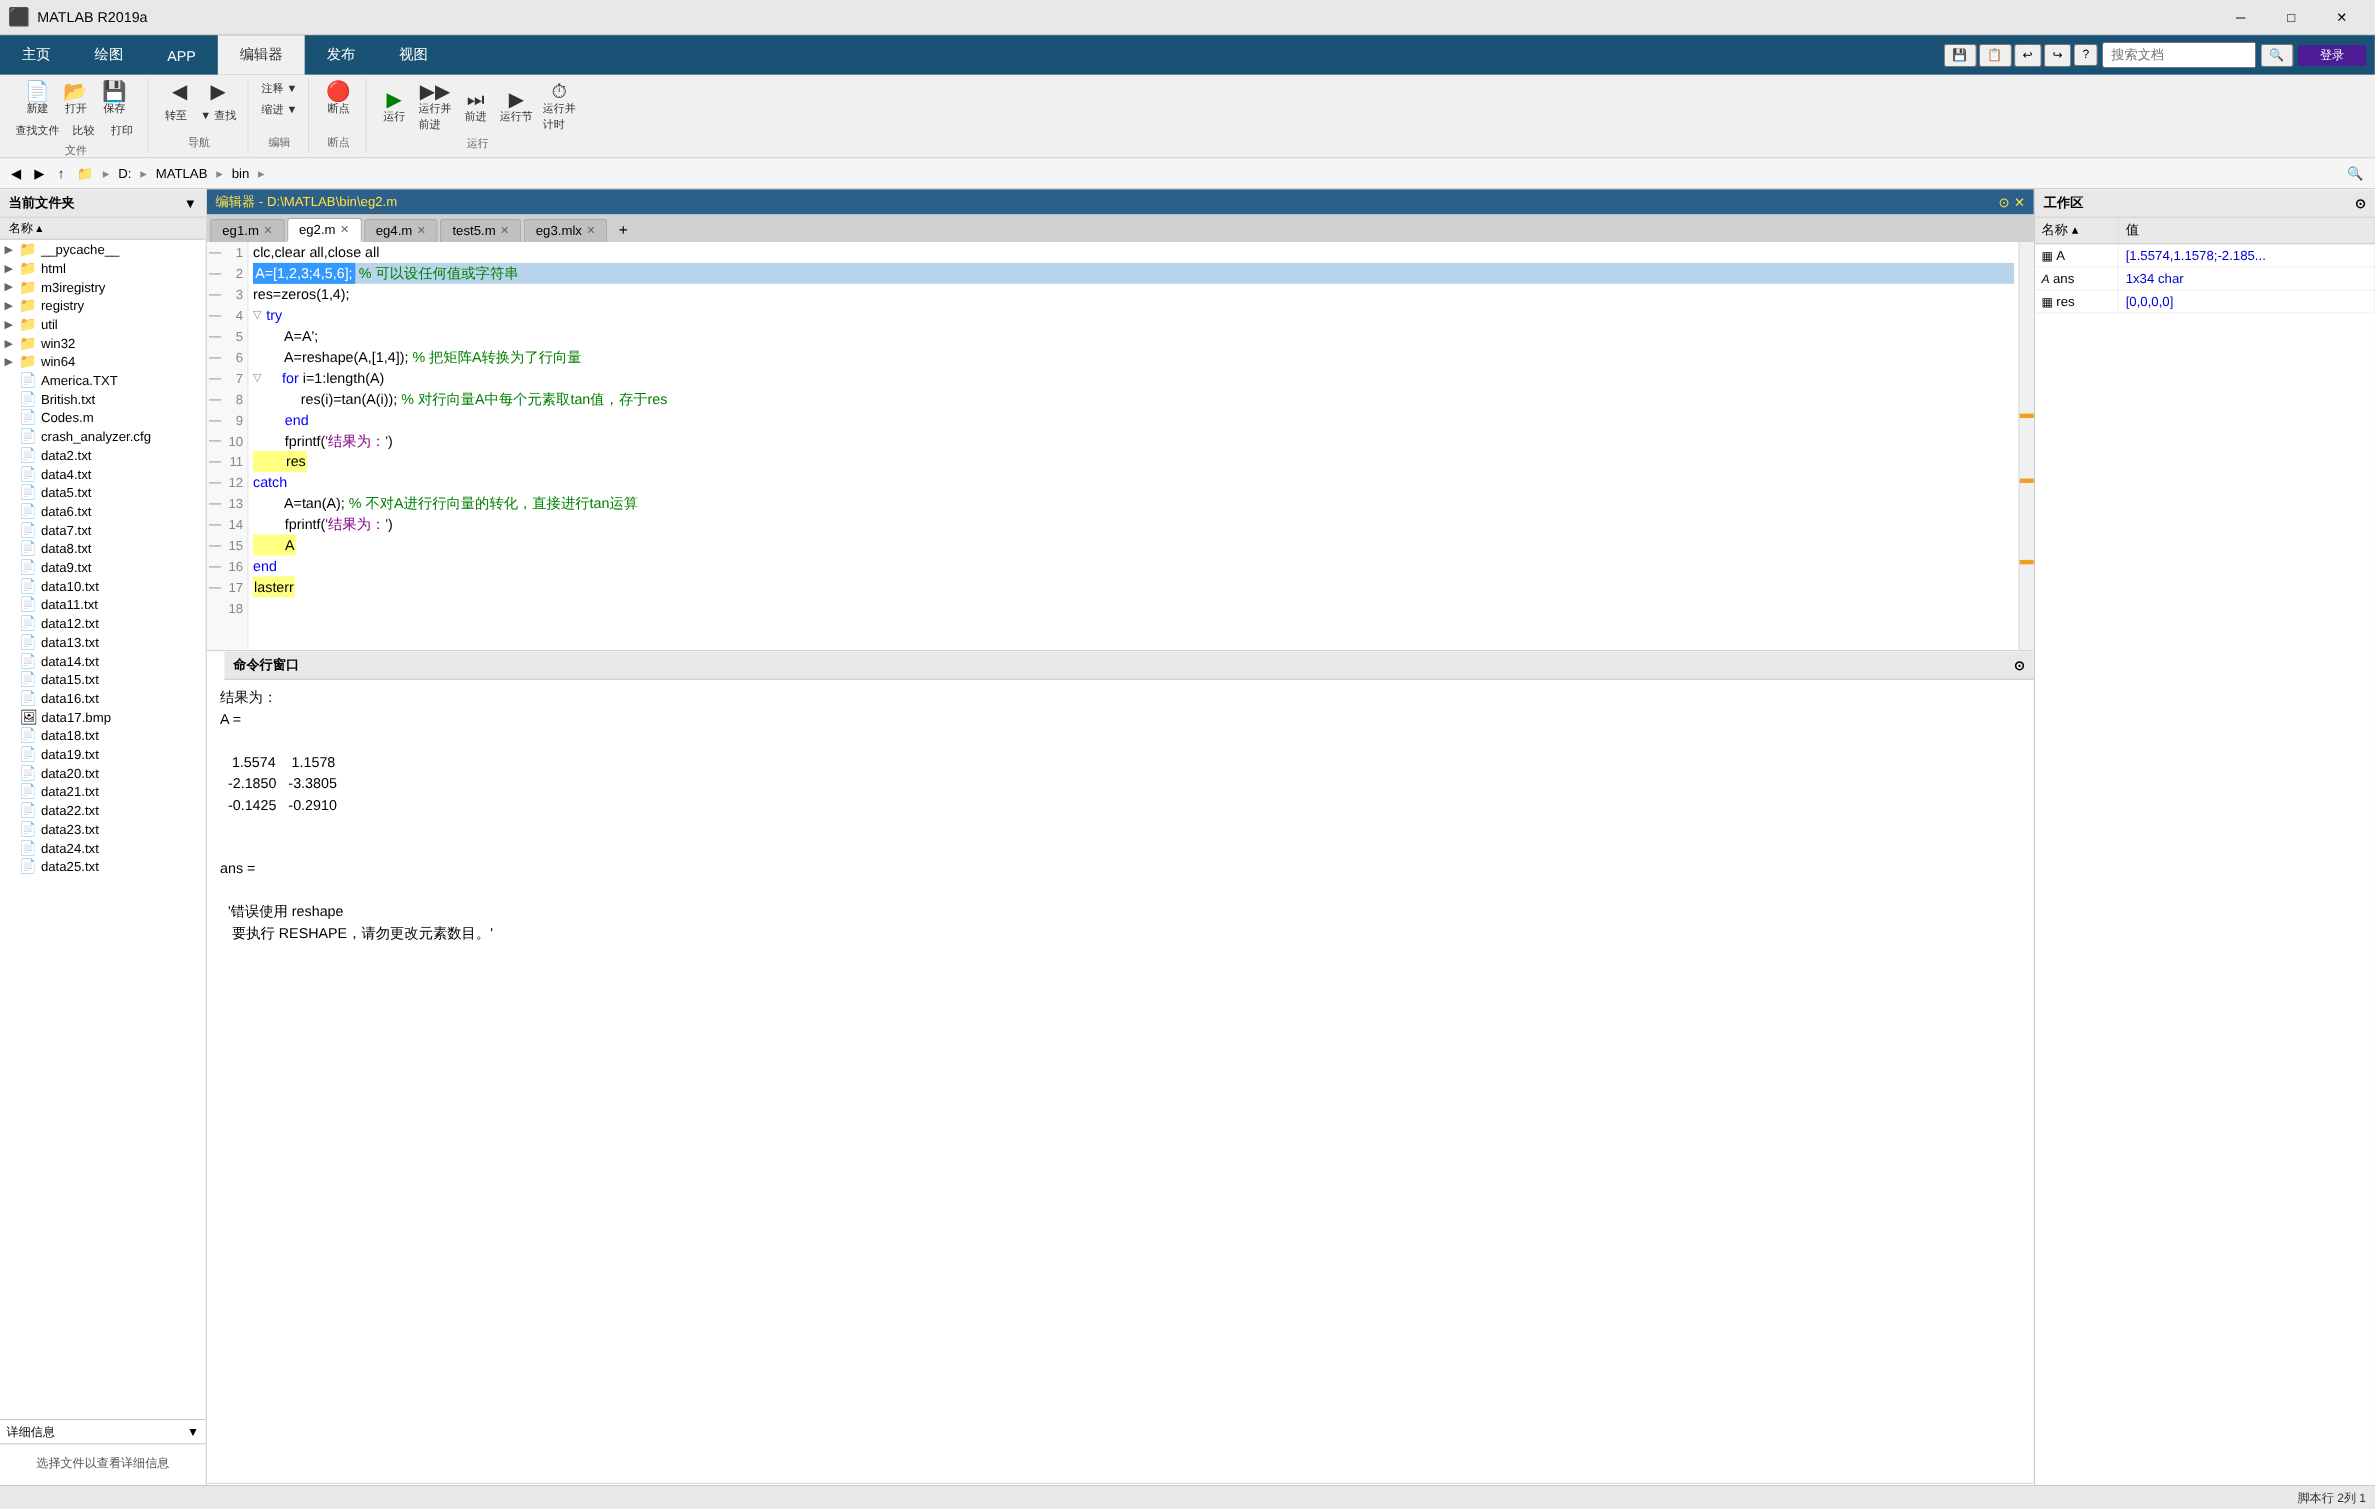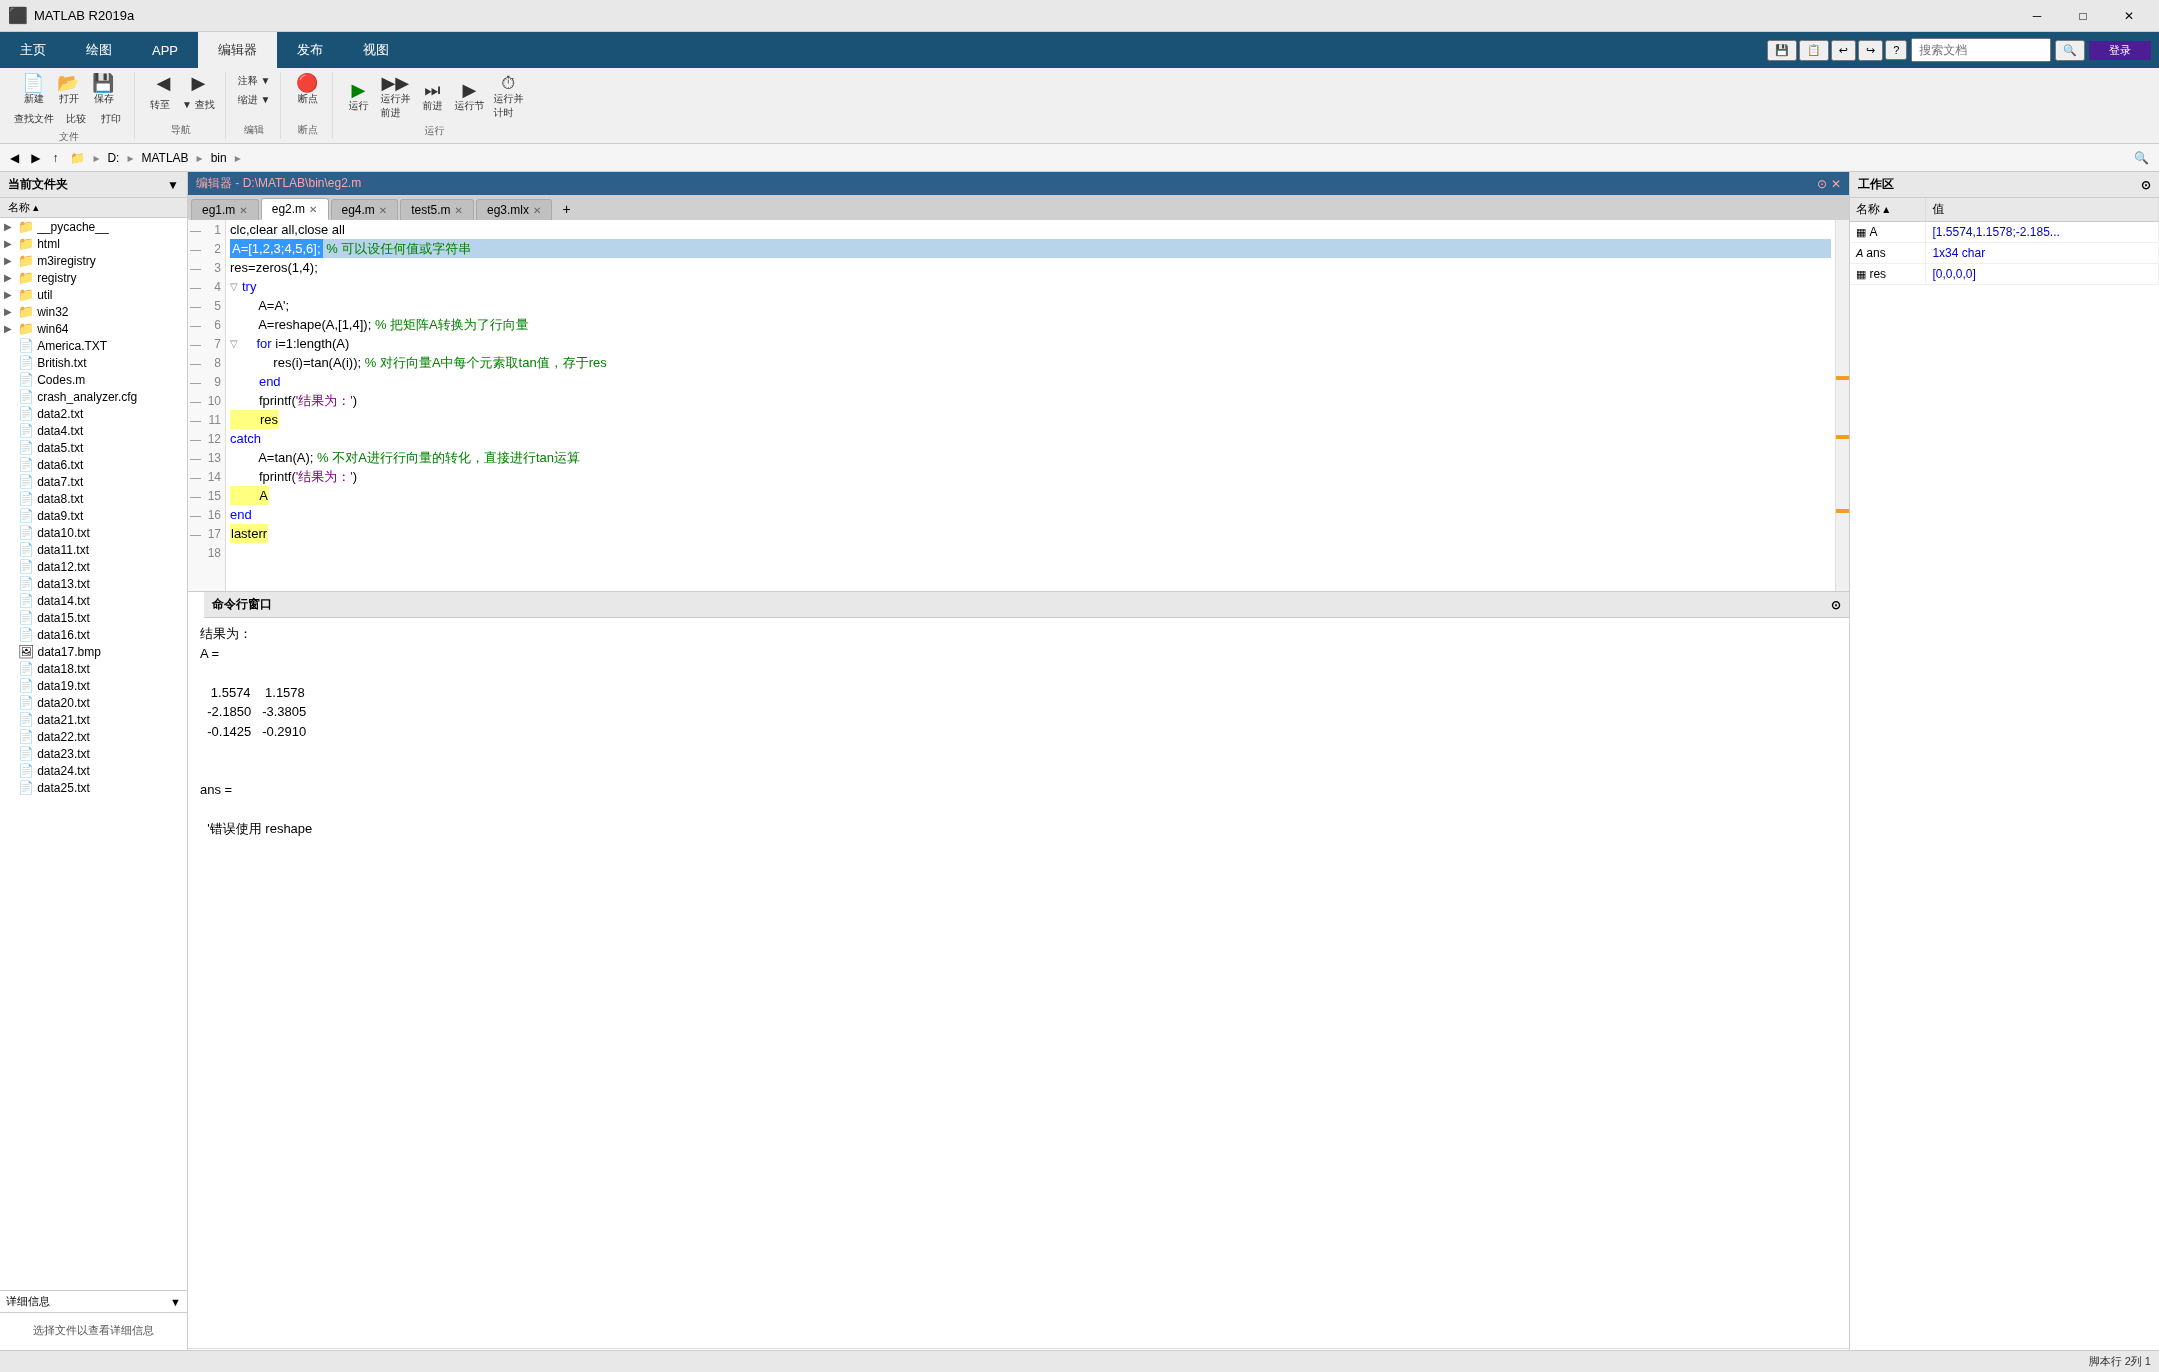--- a/index.html
+++ b/index.html
@@ -154,21 +154,21 @@
 
     
     #editor-container {
       flex: 0 0 420px;
       display: flex;
       flex-direction: column;
       border-bottom: 1px solid #ccc;
     }
     #editor-header {
       background: #2c5f8a;
-      color: #fca5a5;
+      color: #fde047;
       padding: 3px 8px;
       font-size: 12px;
       display: flex;
       align-items: center;
       justify-content: space-between;
     }
     #editor-tabs {
       background: #d0d0d0;
       display: flex;
       align-items: flex-end;
@@ -877,20 +877,21 @@
         <div>A =</div>
         <br>
         <div>&nbsp;&nbsp; 1.5574&nbsp;&nbsp;&nbsp;&nbsp;1.1578</div>
         <div>&nbsp; -2.1850&nbsp;&nbsp; -3.3805</div>
         <div>&nbsp; -0.1425&nbsp;&nbsp; -0.2910</div>
         <br>
         <br>
         <div>ans =</div>
         <br>
         <div>&nbsp; '错误使用 reshape</div>
+        <div>&nbsp;&nbsp; 要执行 RESHAPE，请勿更改元素数目。'</div>
       </div>
       <div id="cmd-input-row">
         <span class="fx-label">fx</span>
         <span id="cmd-prompt">&gt;&gt;</span>
         <input type="text" style="flex: 1 1 0%; border: none; outline: none; font-family: monospace; font-size: 13px;">
       </div>
     </div>
 
   </div>
 

